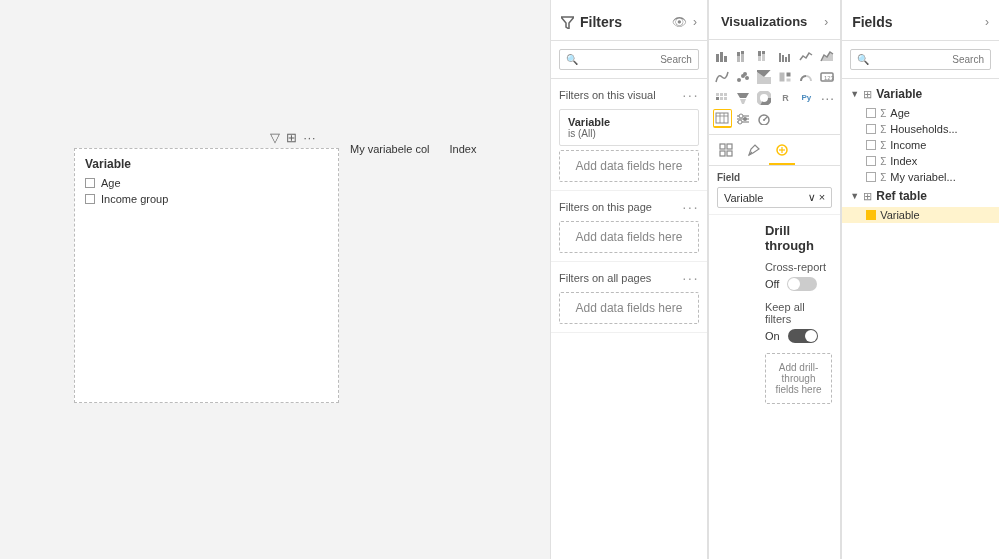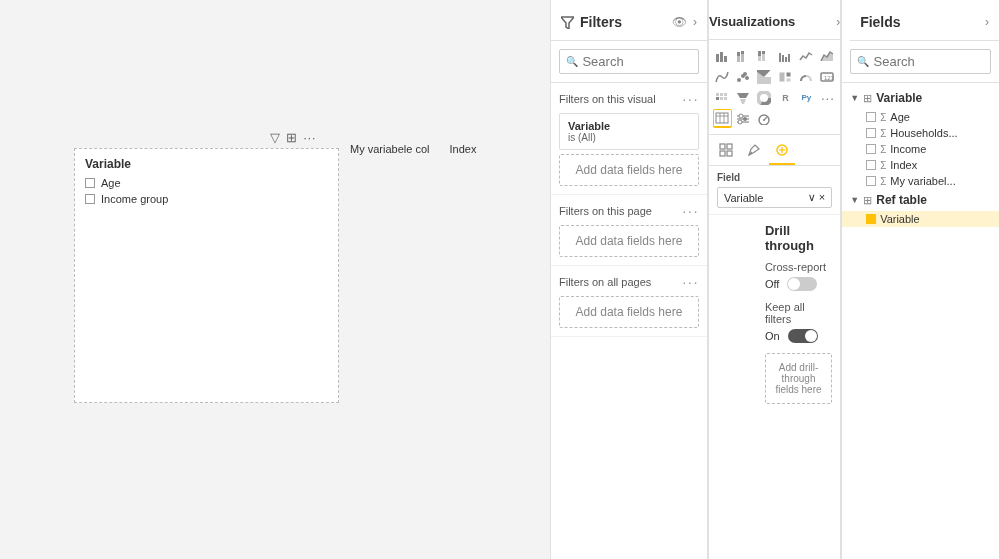--- a/index.html
+++ b/index.html
@@ -101,23 +101,24 @@
       align-items: center;
       border: 1px solid #ccc;
       border-radius: 2px;
       padding: 4px 6px;
       gap: 4px;
       background: white;
     }
     .search-box input {
       border: none;
       outline: none;
-      font-size: 13px;
+      font-size: 10px;
       width: 100%;
       color: #333;
+      text-align: right;
     }
     .search-icon-sm { color: #888; font-size: 10px; }
 
     .filter-section { padding: 8px; border-bottom: 1px solid #f0f0f0; }
     .filter-section-header {
       display: flex;
       justify-content: space-between;
       align-items: center;
       margin-bottom: 6px;
     }
@@ -153,21 +154,21 @@
       border-right: 1px solid #e0e0e0;
       display: flex;
       flex-direction: column;
       overflow-y: auto;
     }
 
     .viz-panel-header {
       display: flex;
       align-items: center;
       justify-content: space-between;
-      padding: 14px 0 10px;
+      padding: 14px 12px 10px;
       border-bottom: 1px solid #e0e0e0;
     }
     .viz-panel-title { font-size: 13px; font-weight: 600; color: #333; }
 
     .viz-icons-grid {
       display: grid;
       grid-template-columns: repeat(6, 1fr);
       gap: 2px;
       padding: 6px 4px;
       border-bottom: 1px solid #e0e0e0;
@@ -265,21 +266,20 @@
       display: flex;
       flex-direction: column;
     }
 
     .fields-header {
       display: flex;
       align-items: center;
       justify-content: space-between;
       padding: 14px 10px 10px;
       border-bottom: 1px solid #e0e0e0;
-      margin-left: 8px;
     }
     .fields-title { font-size: 14px; font-weight: 600; color: #333; }
 
     .fields-search { padding: 8px; border-bottom: 1px solid #e0e0e0; }
 
     .fields-list { padding: 4px 0; overflow-y: auto; flex: 1; }
 
     .field-table-header {
       display: flex;
       align-items: center;

